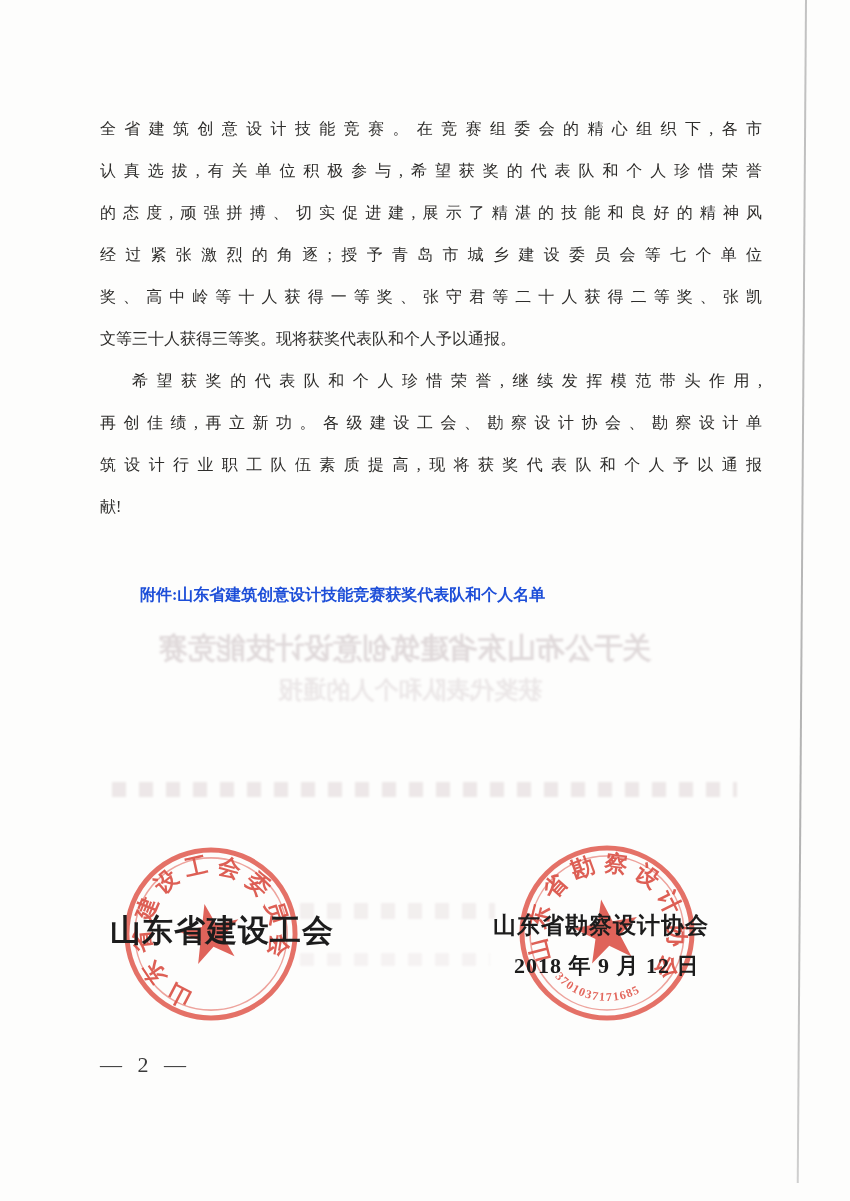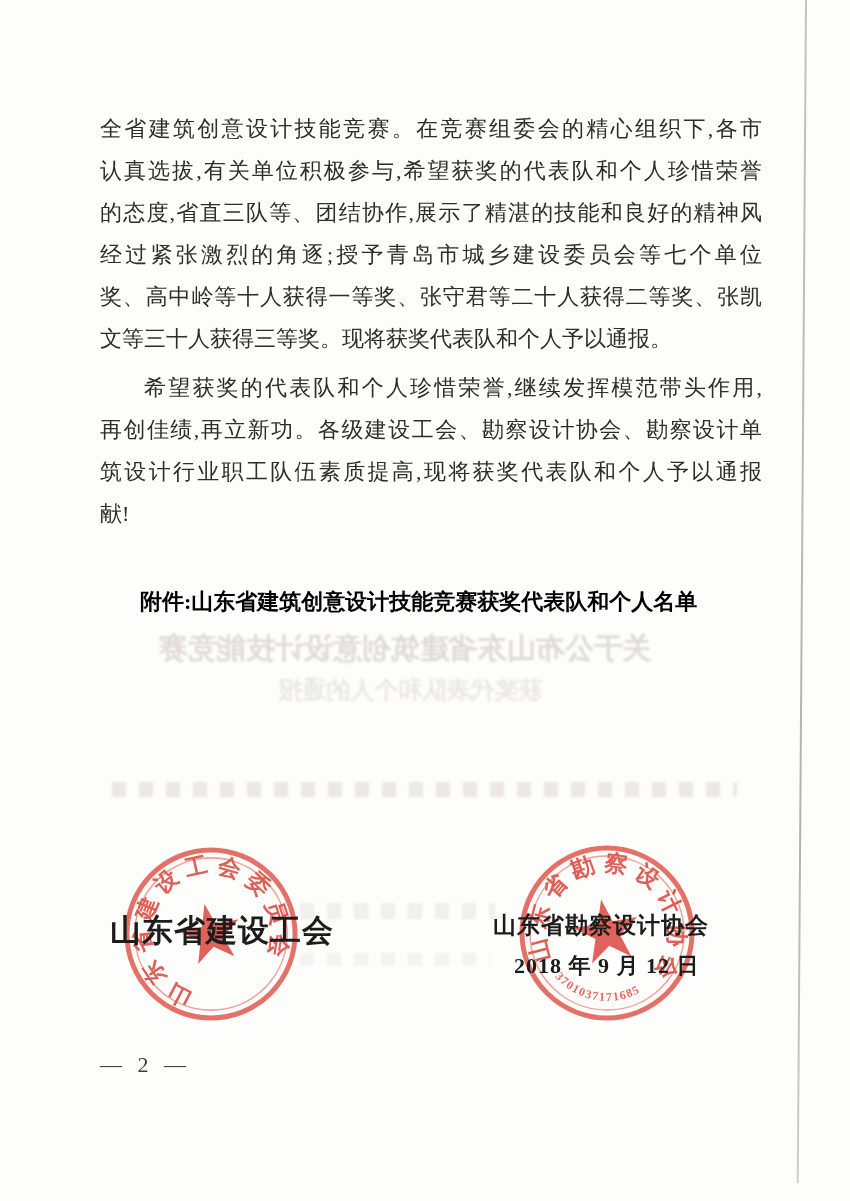--- a/index.html
+++ b/index.html
@@ -4,29 +4,29 @@
 <style>
   html,body{margin:0;padding:0;}
   body{
     width:850px;height:1201px;position:relative;overflow:hidden;
     background:#fdfdfc;
     font-family:"Liberation Serif","DejaVu Serif",serif;
   }
   
   .doc{
     position:absolute;left:100px;top:108px;width:662px;
-    color:#2e2d2b;font-size:22px;line-height:42px;z-index:3;
+    color:#2e2d2b;font-size:16px;line-height:42px;z-index:3;
   }
   .line{text-align:justify;text-align-last:justify;height:42px;}
   .line.end{text-align-last:left;}
-  .p2{margin-top:7px;}
+  .p2{}
   .indent{text-indent:2em;}
   .attachment{
     margin-top:46px;padding-left:40px;font-weight:600;
-    text-align:left;text-align-last:left;height:42px;color:#000000;
+    text-align:left;text-align-last:left;height:42px;color:#1d4ed8;
   }
   
   .ghost{
     position:absolute;transform:scaleX(-1);color:#a28e94;
     filter:blur(1.3px);font-weight:bold;z-index:1;text-align:center;
   }
   #ghost1{left:150px;top:629px;width:510px;font-size:29px;opacity:.32;}
   #ghost2{left:240px;top:674px;width:340px;font-size:24px;opacity:.20;}
   .ghost-strip{
     position:absolute;z-index:1;filter:blur(1.1px);
@@ -68,21 +68,21 @@
 
 <div id="ghost1" class="ghost">关于公布山东省建筑创意设计技能竞赛</div>
 <div id="ghost2" class="ghost">获奖代表队和个人的通报</div>
 <div id="strip1" class="ghost-strip"></div>
 <div id="strip2" class="ghost-strip"></div>
 <div id="strip3" class="ghost-strip"></div>
 
 <div class="doc">
   <div class="line">全省建筑创意设计技能竞赛。在竞赛组委会的精心组织下,各市</div>
   <div class="line">认真选拔,有关单位积极参与,希望获奖的代表队和个人珍惜荣誉</div>
-  <div class="line">的态度,省直三队等、团结协作,展示了精湛的技能和良好的精神风</div>
+  <div class="line">的态度,顽强拼搏、切实促进建,展示了精湛的技能和良好的精神风</div>
   <div class="line">经过紧张激烈的角逐;授予青岛市城乡建设委员会等七个单位</div>
   <div class="line">奖、高中岭等十人获得一等奖、张守君等二十人获得二等奖、张凯</div>
   <div class="line end">文等三十人获得三等奖。现将获奖代表队和个人予以通报。</div>
 
   <div class="line p2 indent">希望获奖的代表队和个人珍惜荣誉,继续发挥模范带头作用,</div>
   <div class="line">再创佳绩,再立新功。各级建设工会、勘察设计协会、勘察设计单</div>
   <div class="line">筑设计行业职工队伍素质提高,现将获奖代表队和个人予以通报</div>
   <div class="line end">献!</div>
 
   <div class="attachment">附件:山东省建筑创意设计技能竞赛获奖代表队和个人名单</div>

